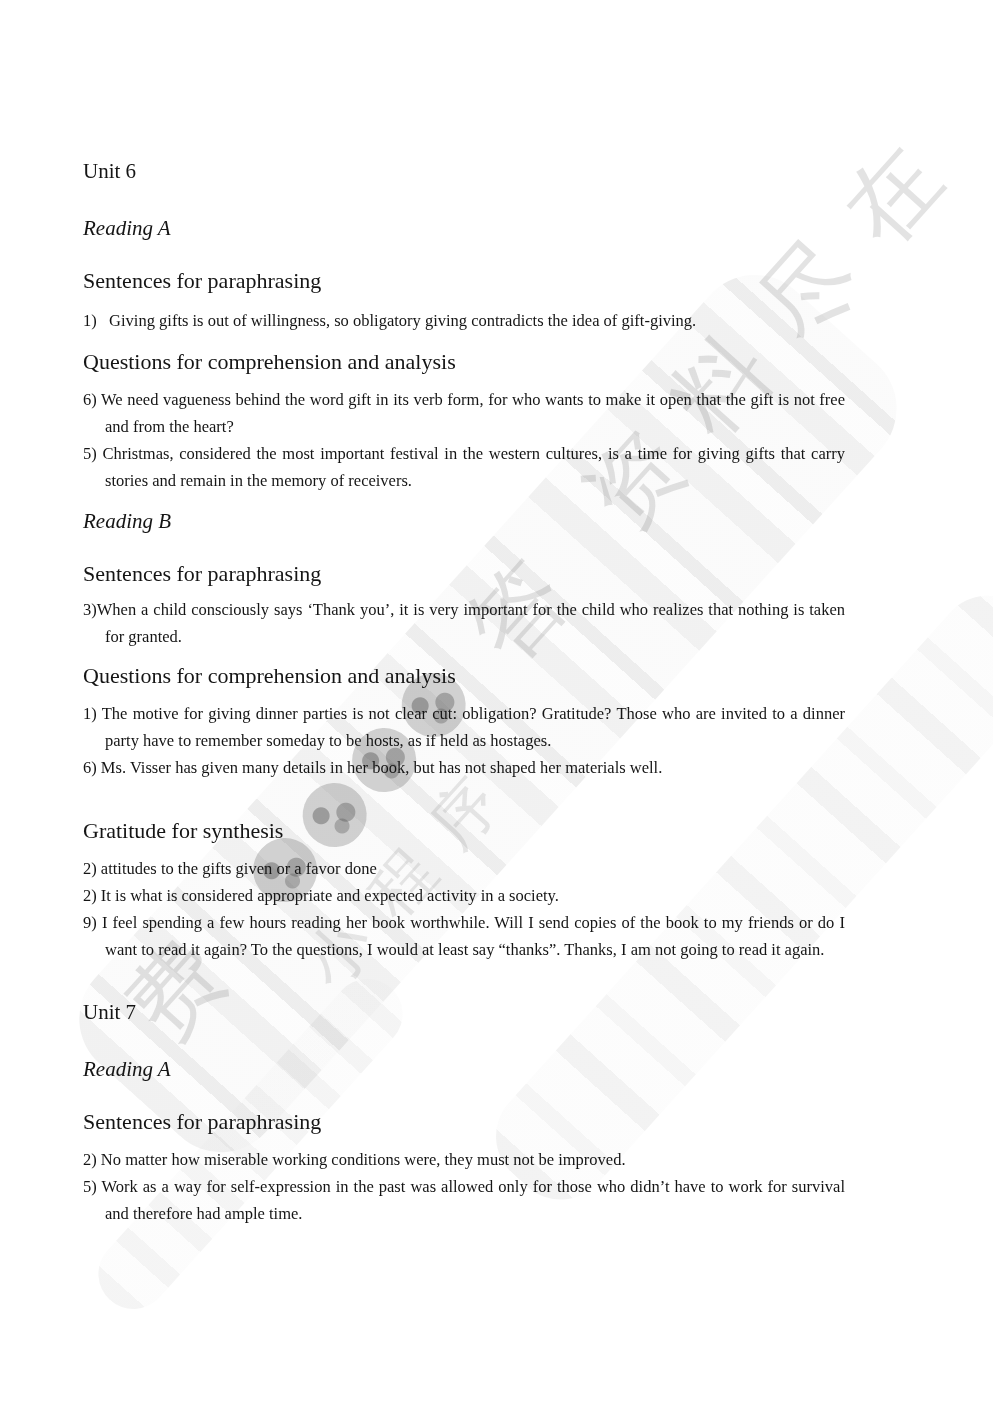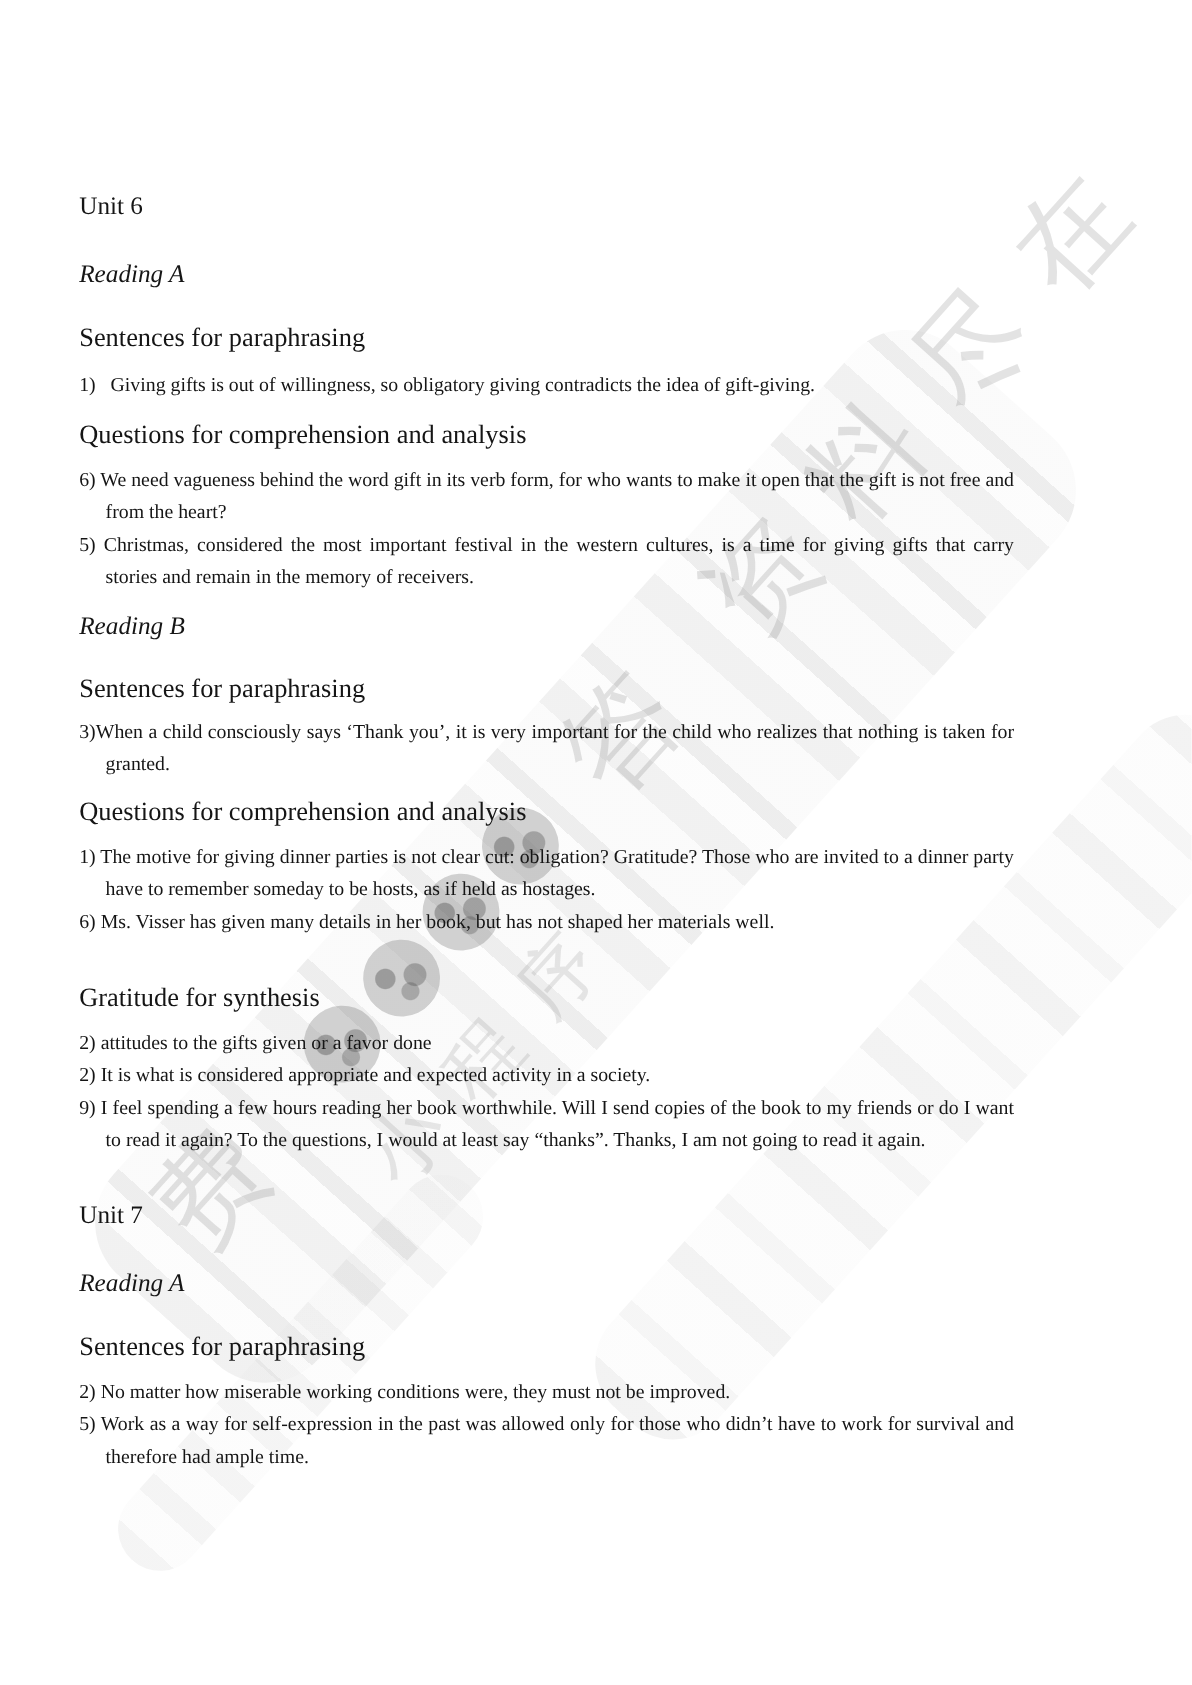--- a/index.html
+++ b/index.html
@@ -109,20 +109,21 @@
       radial-gradient(circle at 65% 60%, rgba(70,70,70,0.34) 0 9px, transparent 10px),
       radial-gradient(circle at 45% 70%, rgba(70,70,70,0.30) 0 7px, transparent 8px),
       rgba(110,110,110,0.30);
   }
 
   
   .content {
     position: relative;
     z-index: 1;
     padding: 158px 148px 0 66px;
+    margin-left: 17px;
   }
   .unit-title {
     font-size: 21px;
     line-height: 26px;
     margin: 0;
     font-weight: normal;
   }
   .reading-title {
     font-size: 21px;
     line-height: 26px;

